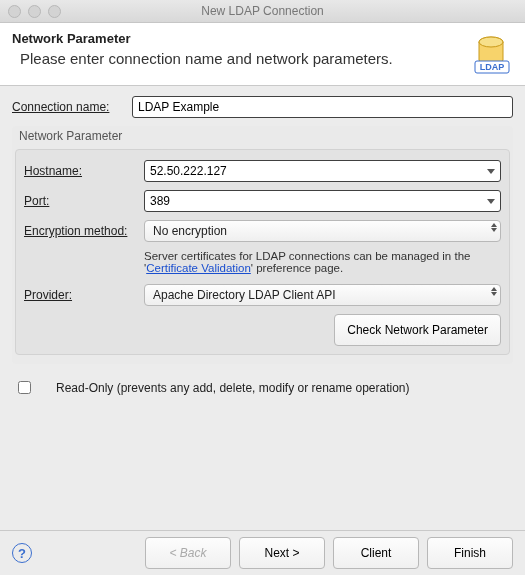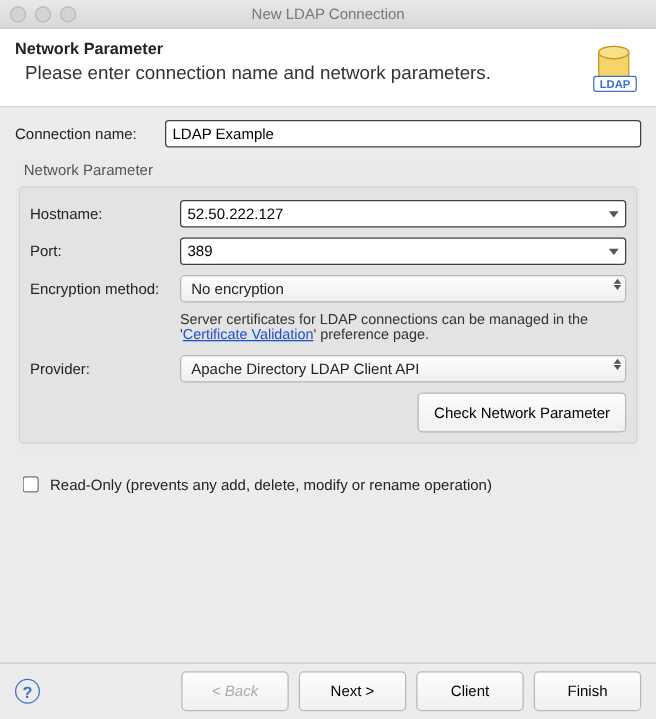--- a/index.html
+++ b/index.html
@@ -46,21 +46,21 @@
   }
   .ldap-icon { width: 44px; height: 44px; }
   .body {
     padding: 10px 12px 0 12px;
   }
   .row {
     display: flex; align-items: center;
     margin-bottom: 8px;
   }
   .row label.key {
-    width: 120px; font-size: 12px;
+    width: 120px; font-size: 12px; text-decoration: underline;
   }
   .row input[type=text], .row .combo, .row .select {
     flex: 1;
   }
   input[type=text] {
     height: 20px;
     border: 1px solid #404040;
     border-radius: 3px;
     padding: 0 5px;
     font-size: 12px;
@@ -141,21 +141,21 @@
     cursor: default;
     white-space: nowrap;
   }
   .btn:disabled { color: #aaa; font-style: italic; }
   .check-net {
     display: flex; justify-content: flex-end;
     margin-top: 4px;
   }
   .readonly-row {
     display: flex; align-items: center;
-    gap: 6px;
+    gap: 22px;
     margin: 14px 2px 0 2px;
     font-size: 12px;
   }
   input[type=checkbox] {
     width: 13px; height: 13px;
   }
   .footer {
     position: absolute;
     left: 0; right: 0; bottom: 0;
     height: 44px;

